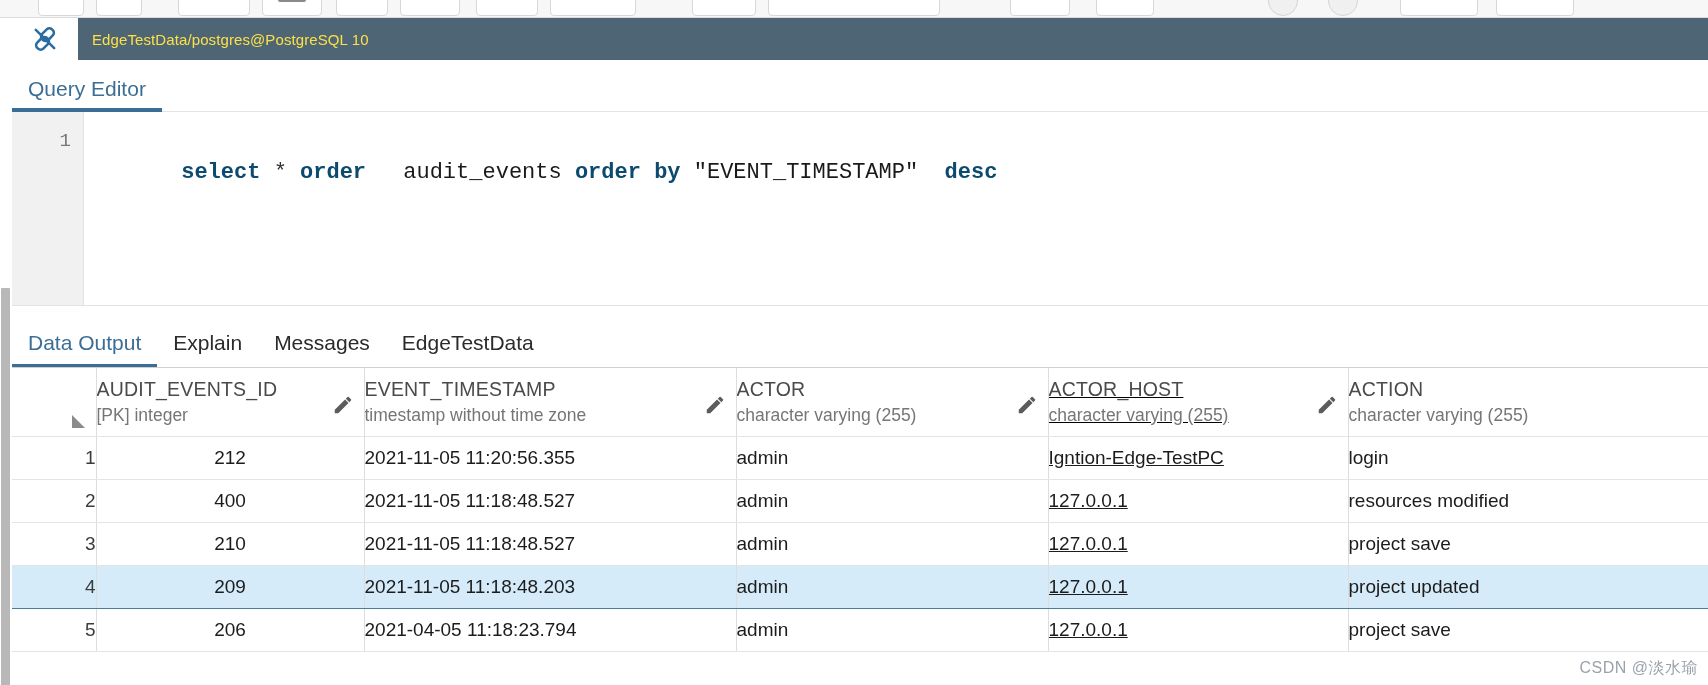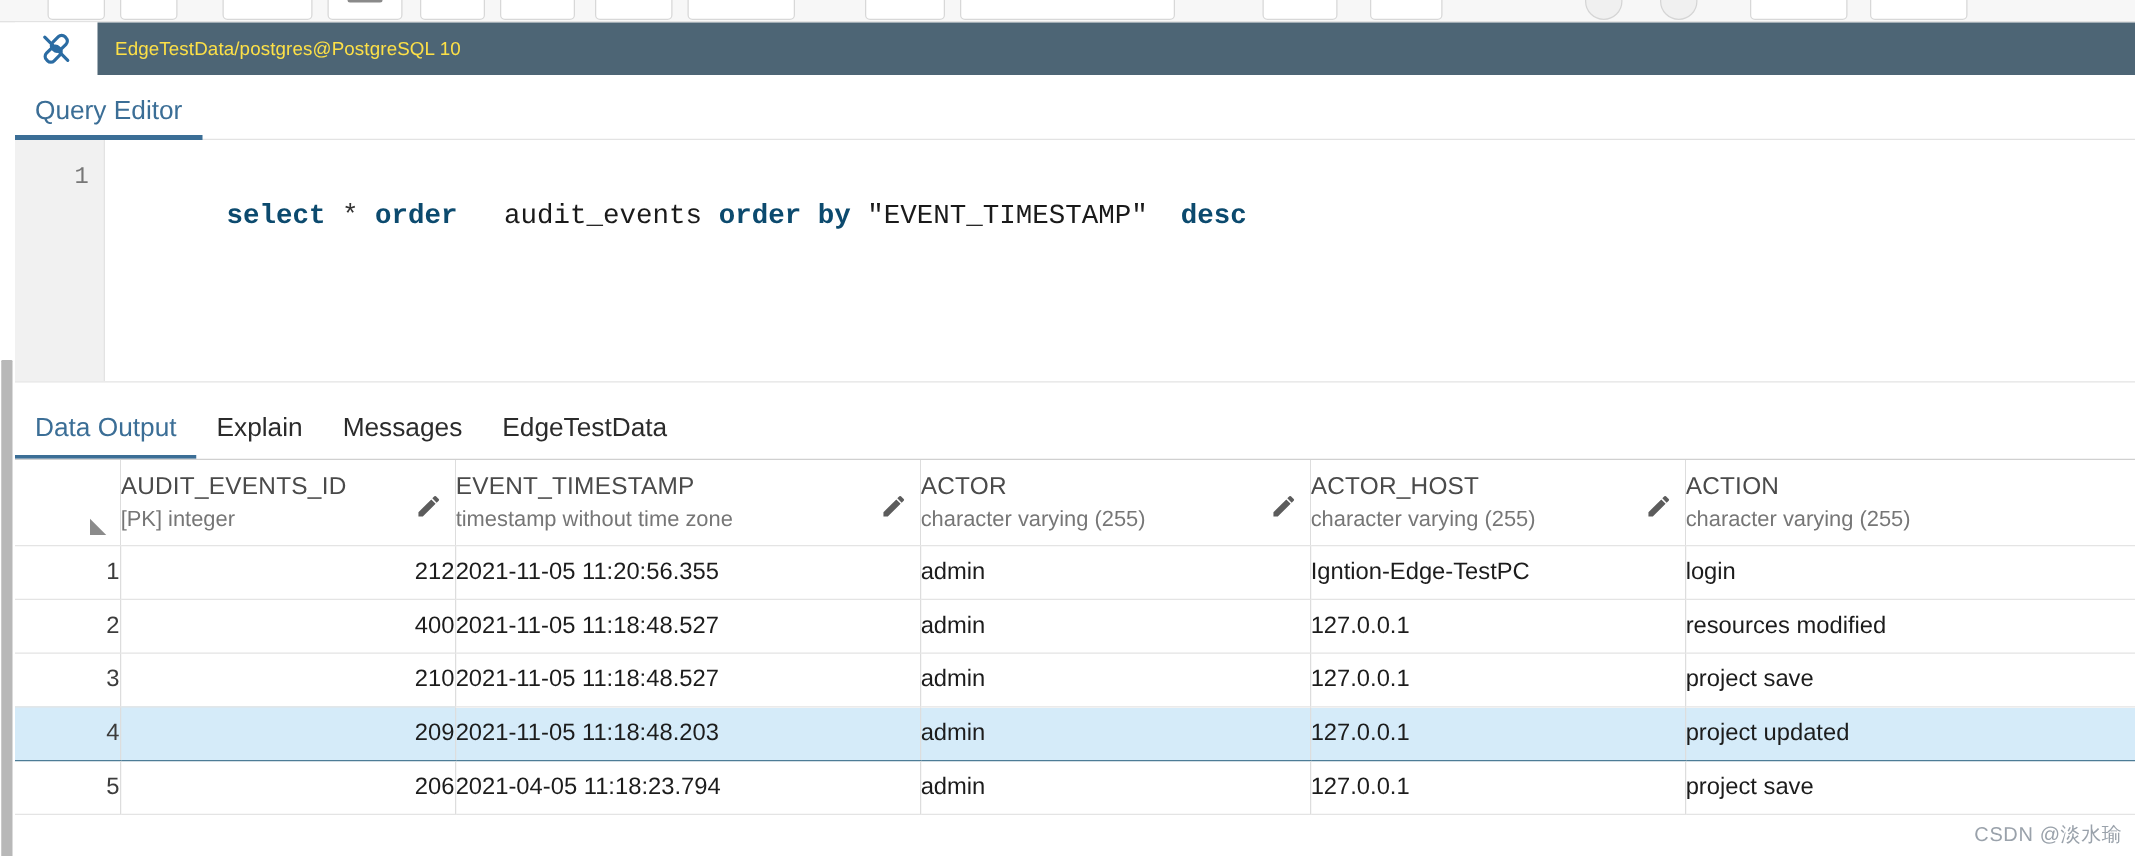--- a/index.html
+++ b/index.html
@@ -234,21 +234,21 @@
   td.rownum {
     width: 84px;
     text-align: right;
     padding-right: 22px;
     font-size: 19px;
     color: #3c3c3c;
     height: 43px;
     background: #ffffff;
   }
   td.num {
-    text-align: right;
+    text-align: center;
     padding-right: 14px;
     font-size: 19px;
     color: #1c1c1c;
   }
   td.txt {
     text-align: left;
     padding-left: 12px;
     font-size: 19px;
     color: #1c1c1c;
     white-space: nowrap;
@@ -258,21 +258,21 @@
   tr.row.selected td {
     background: #d5ebf9;
     border-top: 1px solid #4d7c96;
     border-bottom: 1px solid #4d7c96;
   }
 
   
   .w-id   { width: 268px; }
   .w-ts   { width: 372px; }
   .w-act  { width: 312px; }
-  .w-host { width: 300px; }
+  .w-host { width: 300px; text-decoration: underline; }
   .w-action { width: 360px; }
 
   
   .watermark {
     position: absolute;
     right: 10px; bottom: 6px;
     font-size: 16px;
     color: #9aa2ab;
     letter-spacing: 0.5px;
     pointer-events: none;

